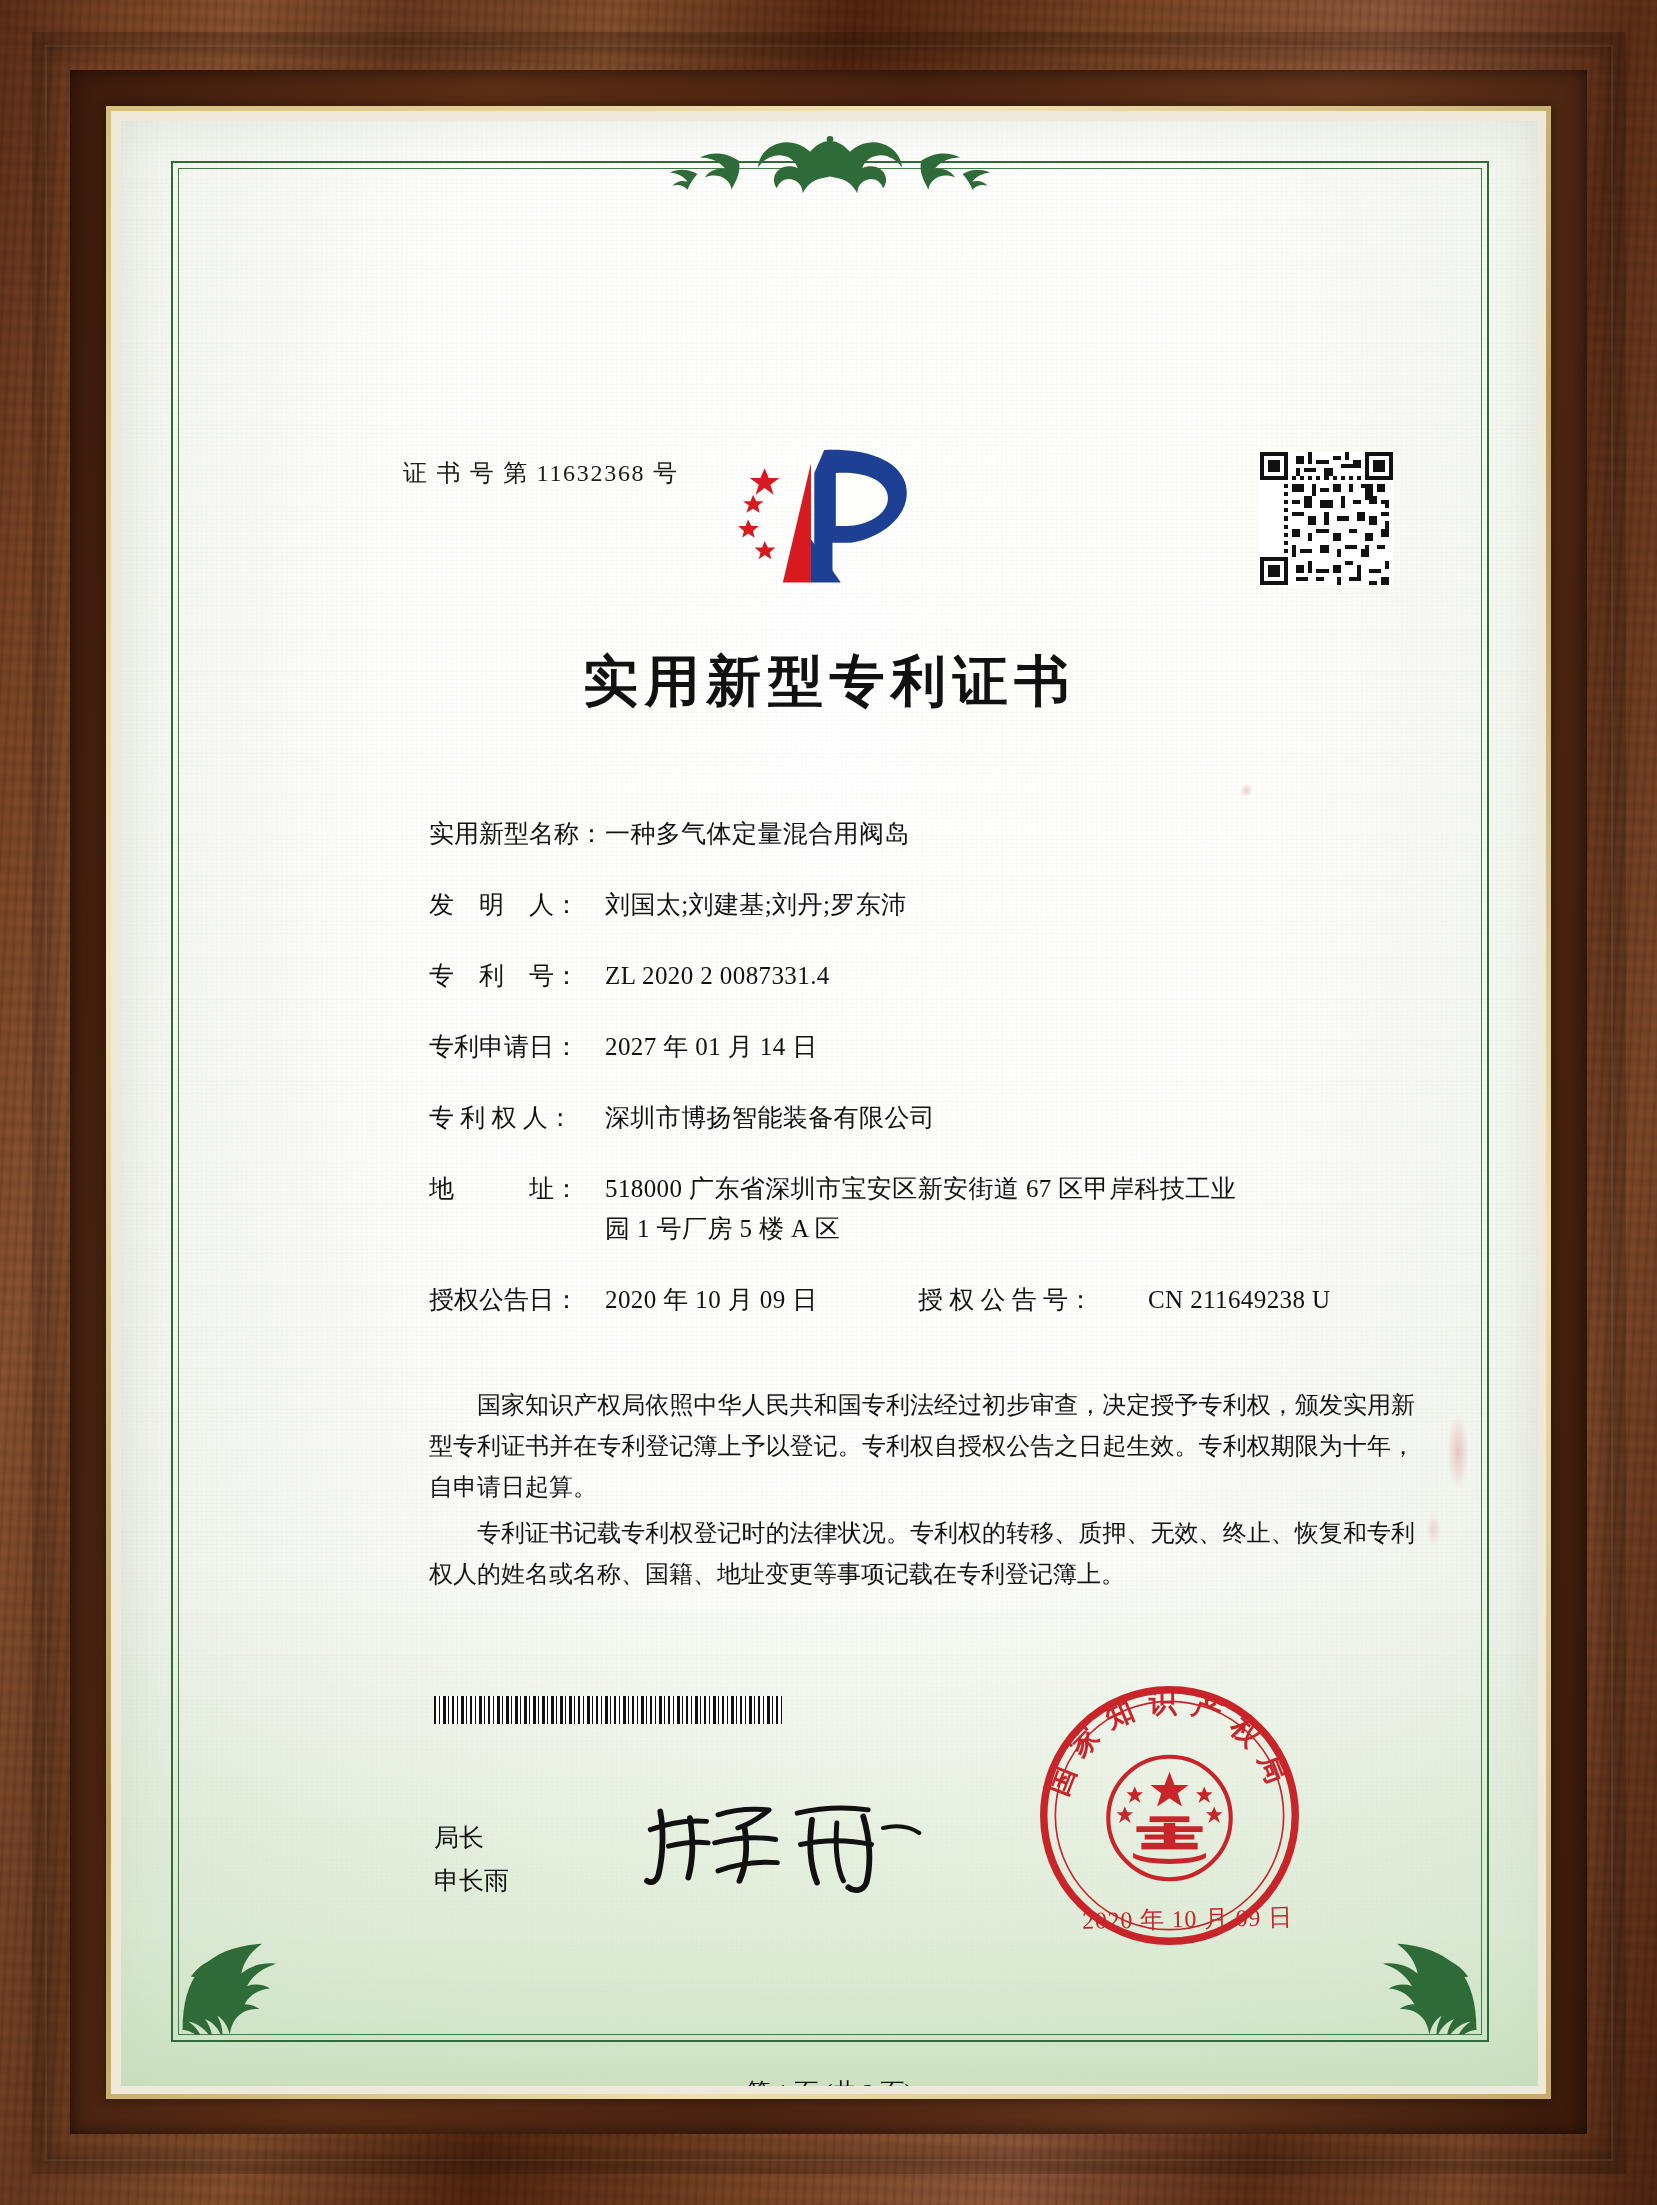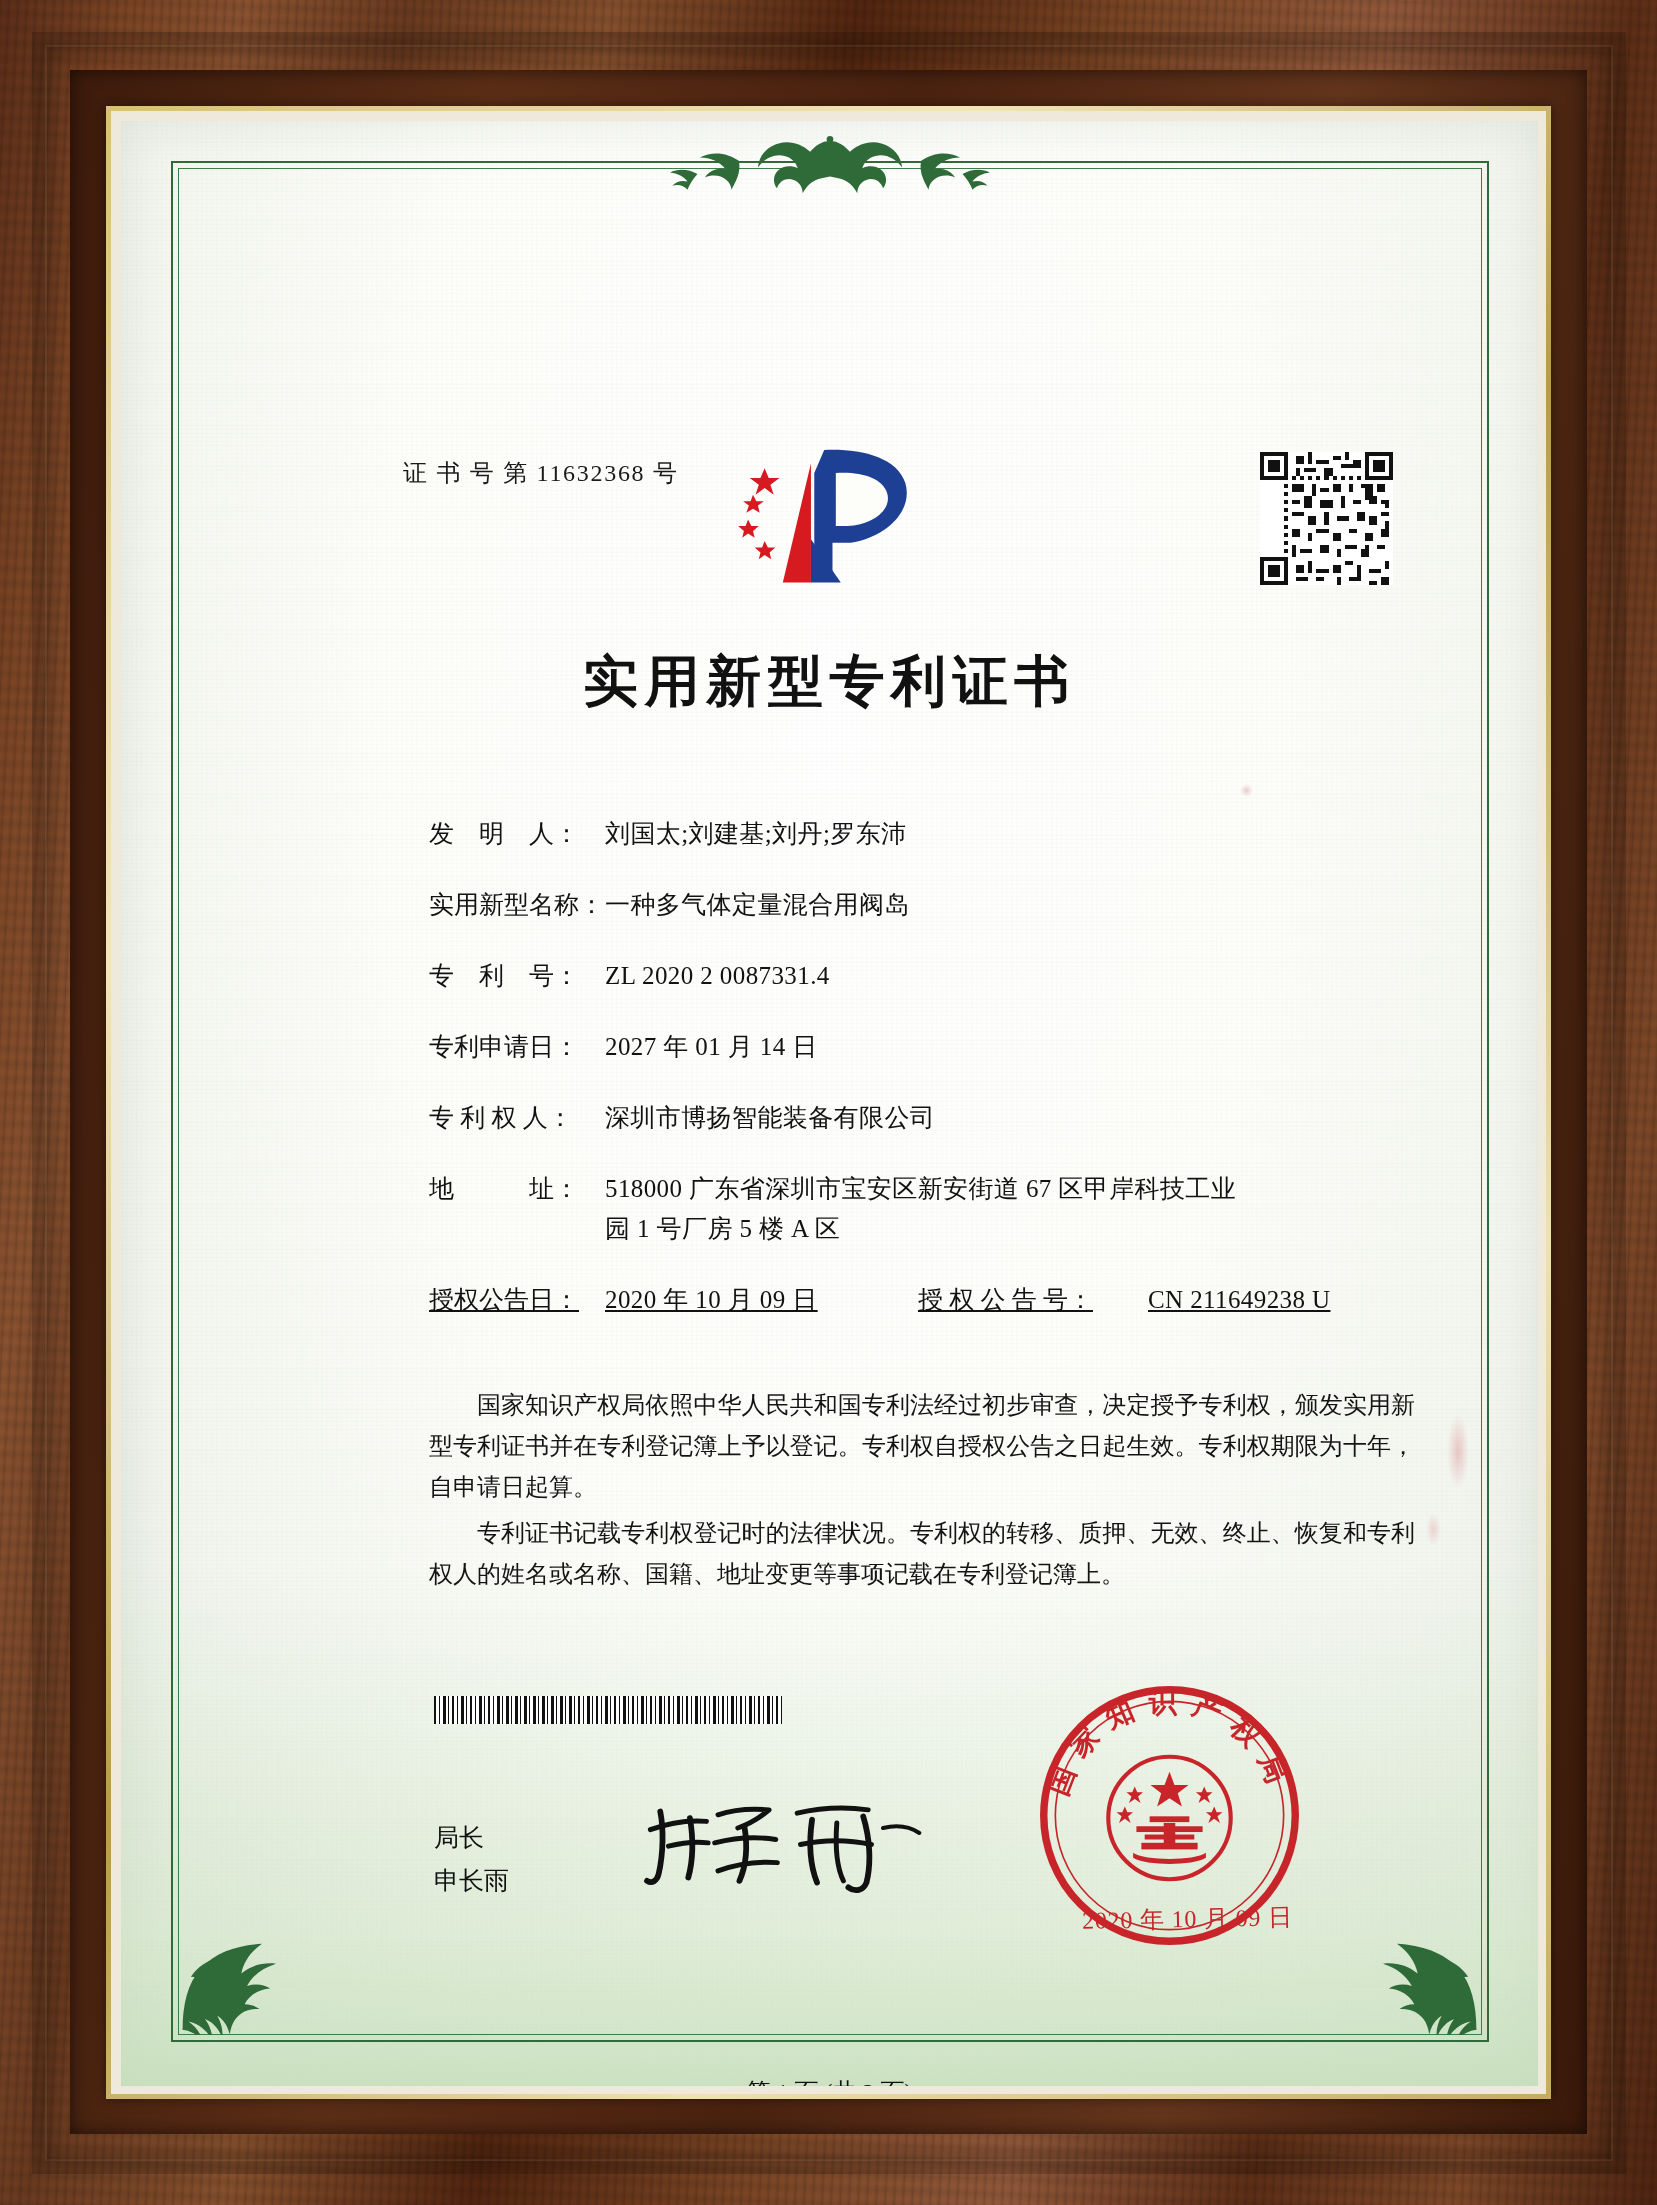--- a/index.html
+++ b/index.html
@@ -181,21 +181,20 @@
   .field-value {
     flex: 1;
     letter-spacing: 0.4px;
   }
   .field-value .line2 { display:block; margin-top: 15px; }
 
   .row-two-col {
     display: flex;
     align-items: flex-start;
     margin-bottom: 45px;
-    text-decoration: underline;
   }
   .col-a { width: 489px; display:flex; }
   .col-b { display:flex;gap:38px; }
   .col-b .field-label { width: 192px; }
 
   
   .paragraphs {
     position: absolute;
     left: 308px;
     top: 1264px;
@@ -449,27 +448,27 @@
           <rect x="26" y="23" width="1" height="2"></rect>
         </g>
       </svg>
     </div>
 
     <div class="title">实用新型专利证书</div>
 
     <div class="fields">
 
       <div class="field-row">
+        <div class="field-label">实用新型名称：</div>
+        <div class="field-value">一种多气体定量混合用阀岛</div>
+      </div>
+
+      <div class="field-row">
         <div class="field-label">发　明　人：</div>
         <div class="field-value">刘国太;刘建基;刘丹;罗东沛</div>
-      </div>
-
-      <div class="field-row">
-        <div class="field-label">实用新型名称：</div>
-        <div class="field-value">一种多气体定量混合用阀岛</div>
       </div>
 
       <div class="field-row">
         <div class="field-label">专　利　号：</div>
         <div class="field-value">ZL 2020 2 0087331.4</div>
       </div>
 
       <div class="field-row">
         <div class="field-label">专利申请日：</div>
         <div class="field-value">2027 年 01 月 14 日</div>

